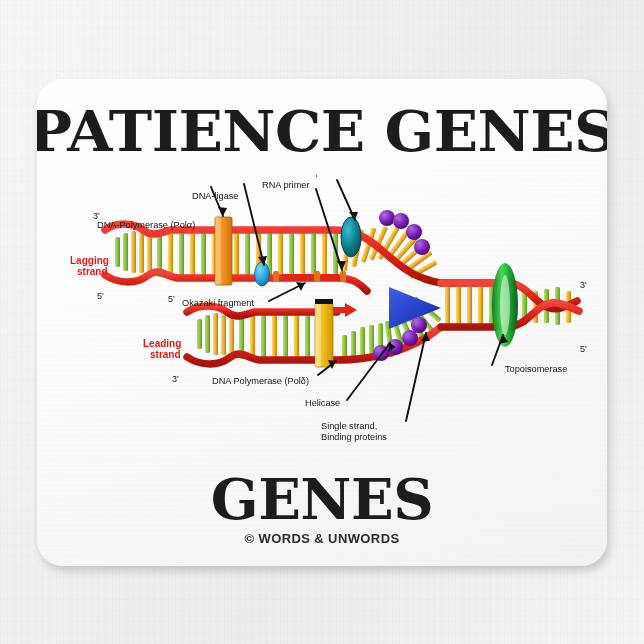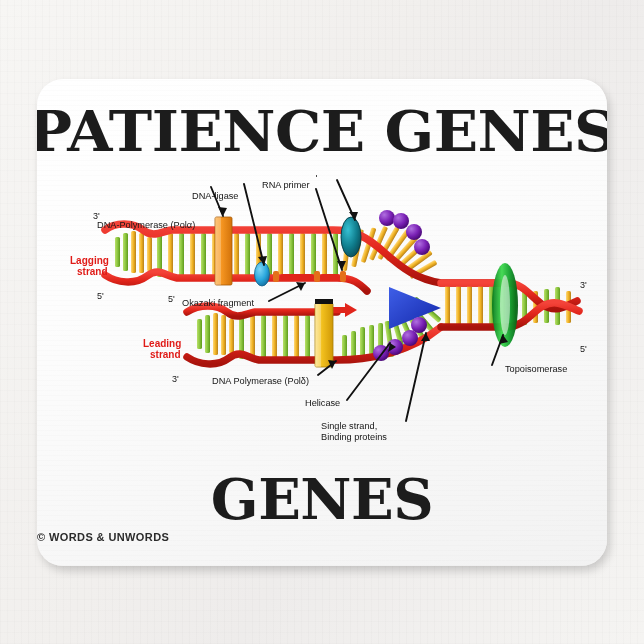--- a/index.html
+++ b/index.html
@@ -32,23 +32,23 @@
     font-family:"DejaVu Serif", serif;
     font-weight:bold;
     color:#1c1c1c;
     letter-spacing:-0.5px;
     white-space:nowrap;
     line-height:1;
   }
   #title-top{ top:24px; font-size:56px; transform:scaleX(1.04); }
   #title-bottom{ top:392px; font-size:56px; }
   #copyright{
-    position:absolute;left:0;right:0;top:452px;
-    font-family:"Liberation Sans", sans-serif;
-    font-weight:bold;font-size:11px;letter-spacing:0.4px;color:#2b2b2b;
+    position:absolute;left:0;right:0;top:452px;text-align:center;
+    font-family:"Liberation Sans", sans-serif;
+    font-weight:bold;font-size:13px;letter-spacing:0.4px;color:#2b2b2b;
   }
   
   #diagram{position:absolute;left:0;top:96px;width:570px;height:300px;}
   #diagram svg{display:block;width:570px;height:300px;}
   .lbl{
     font-family:"Liberation Sans", sans-serif;
     font-size:9.2px;fill:#161616;
   }
   .lbl-red{
     font-family:"Liberation Sans", sans-serif;

